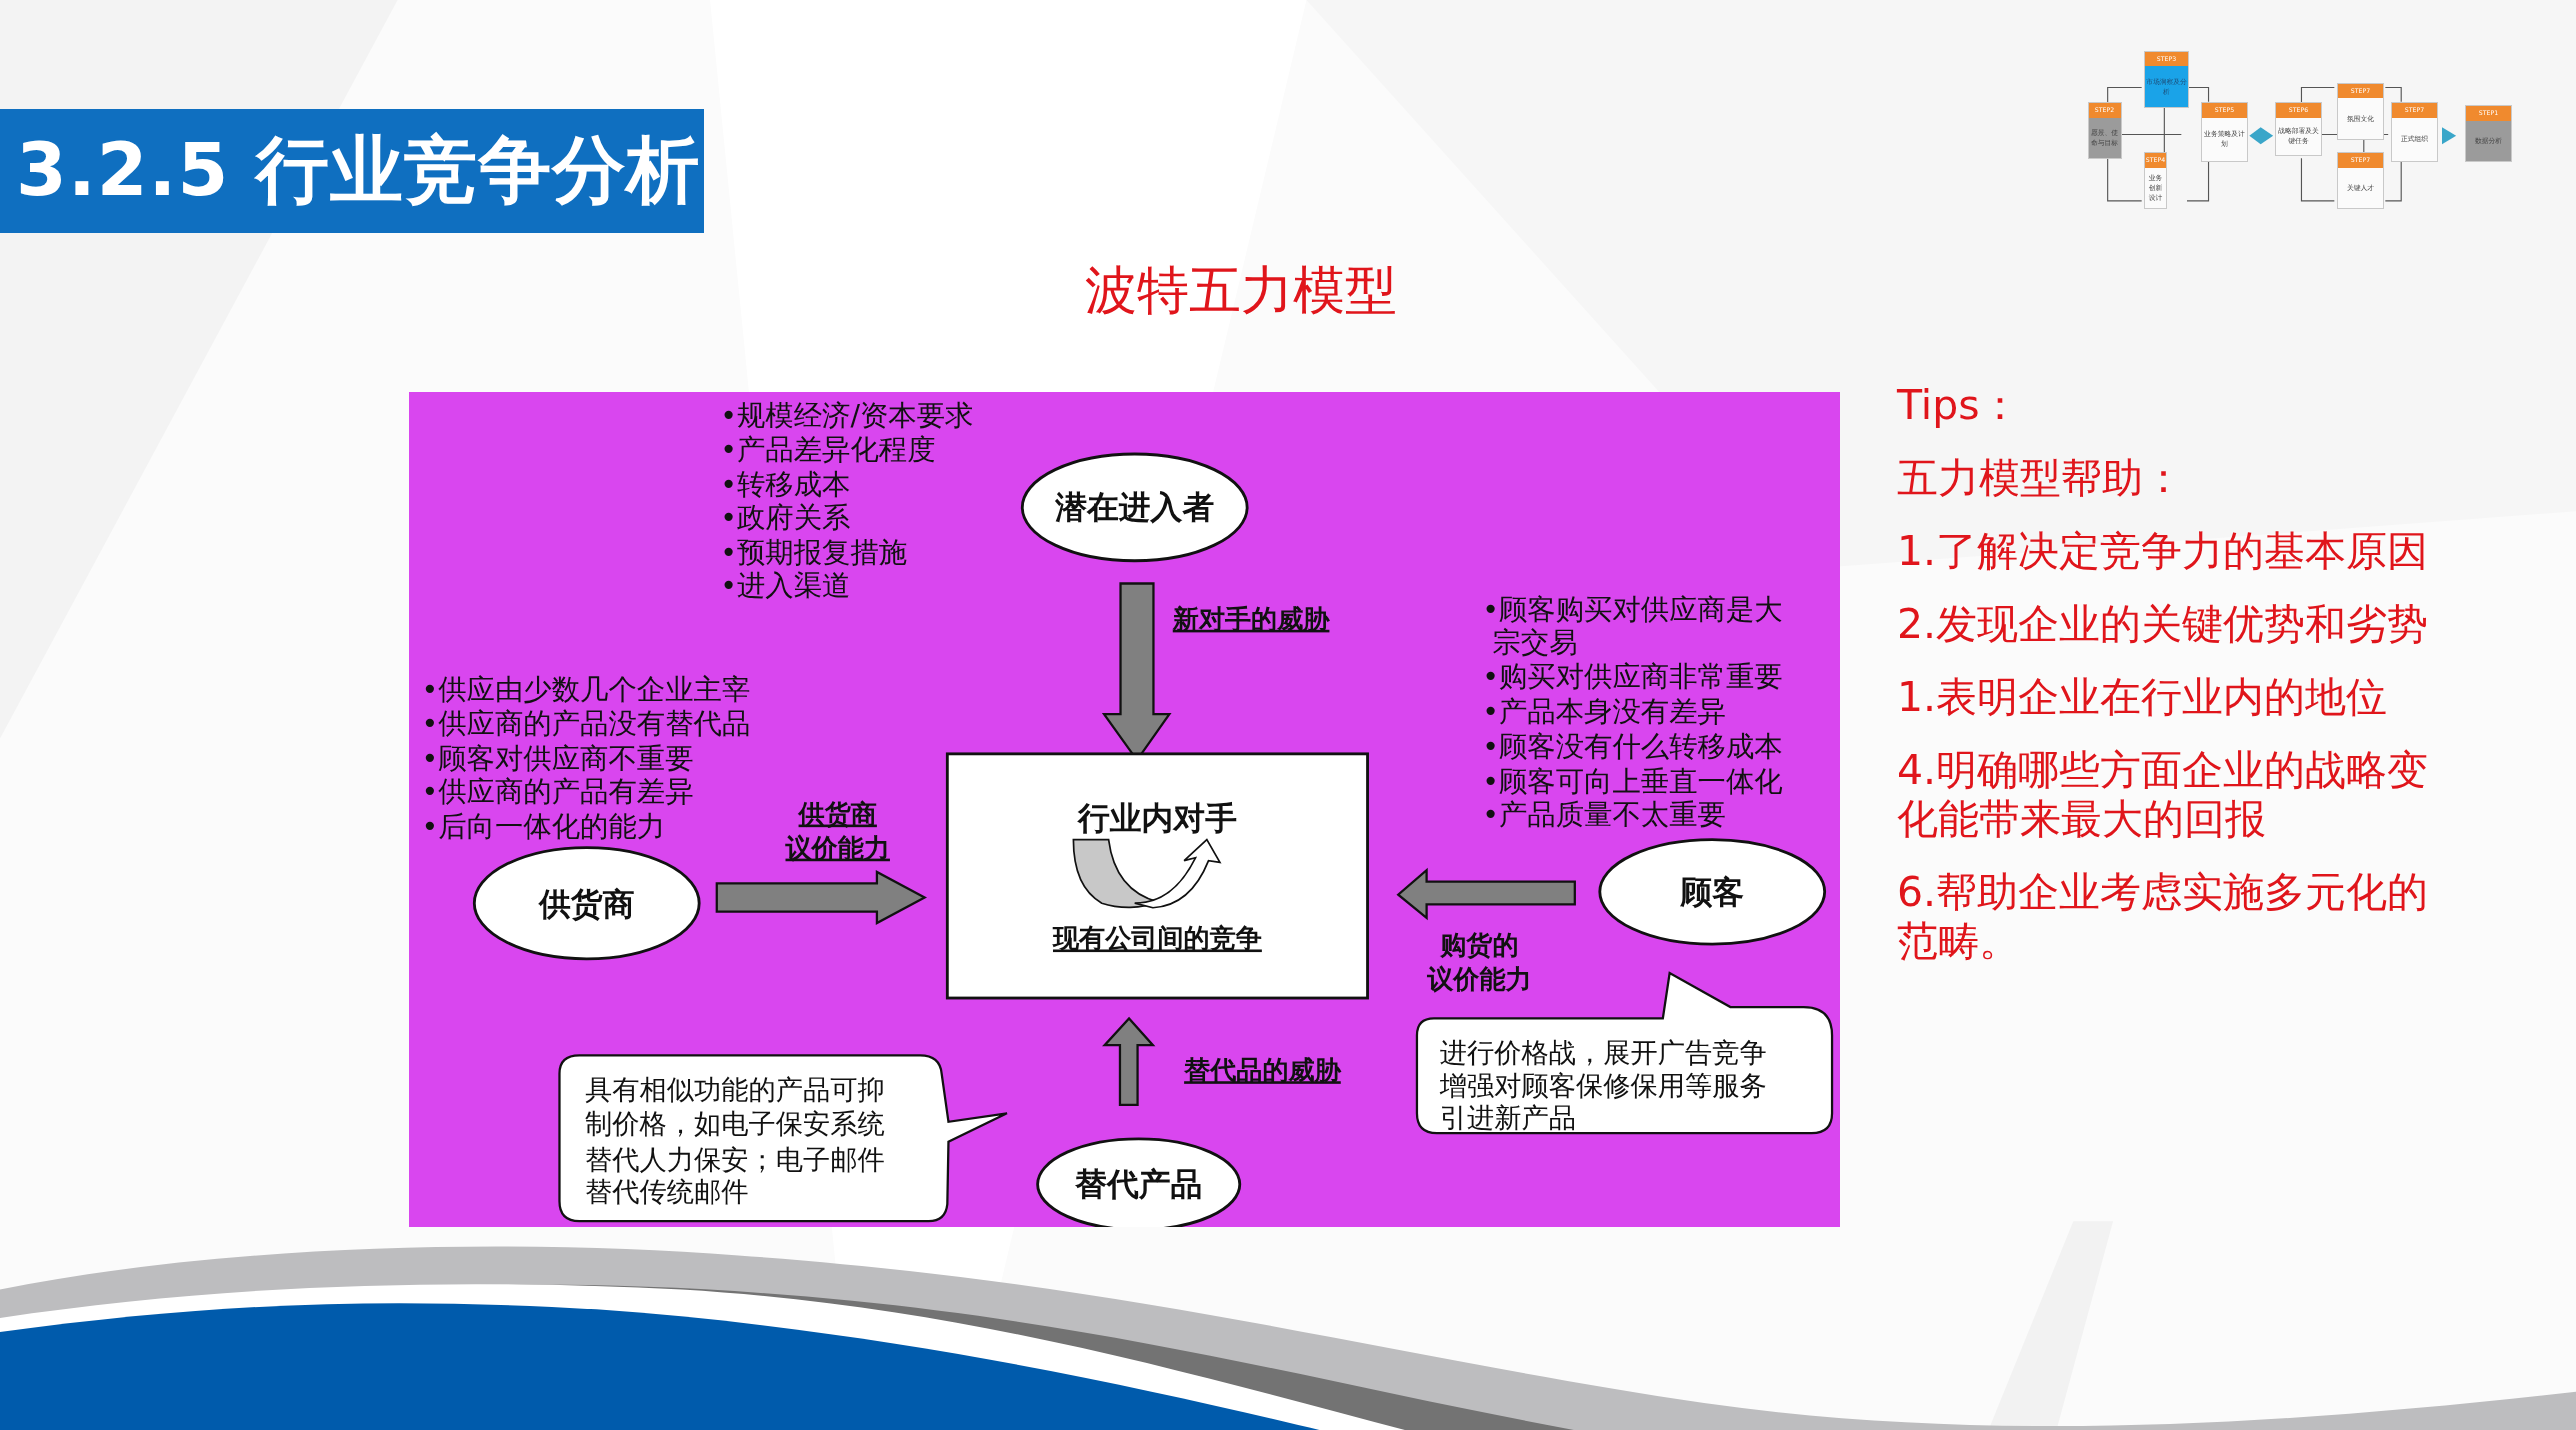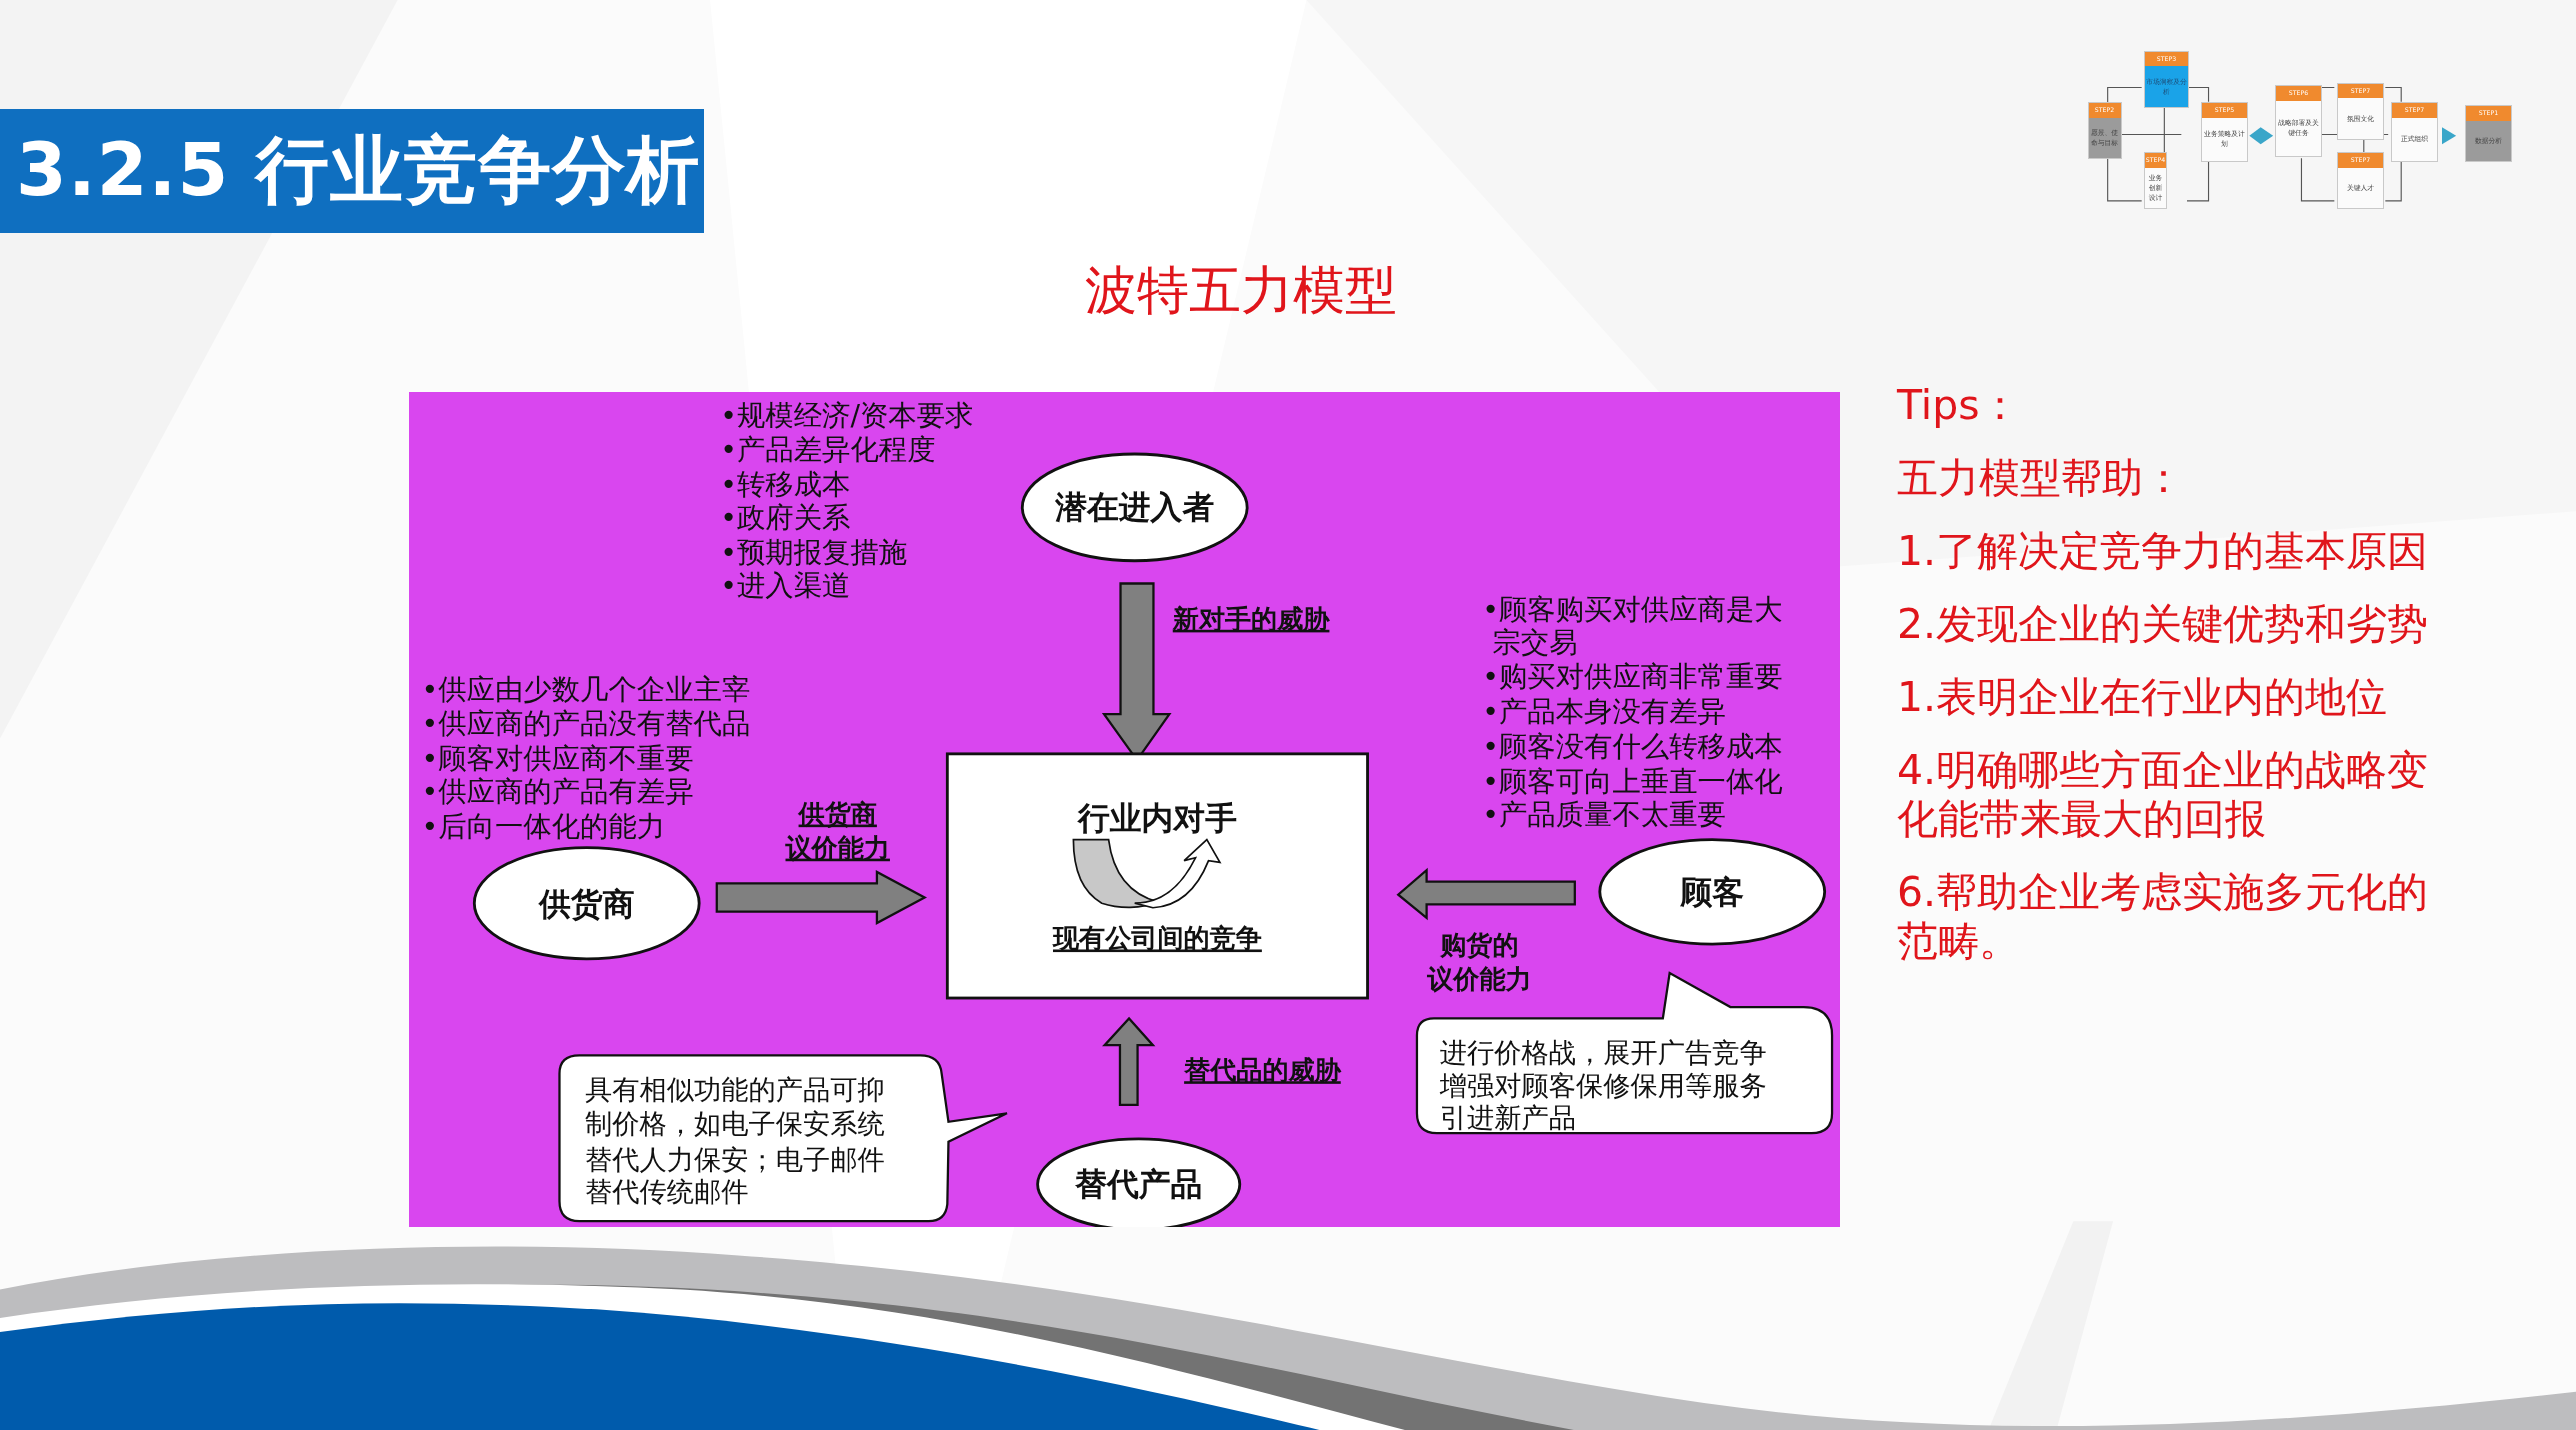--- a/index.html
+++ b/index.html
@@ -100,21 +100,21 @@
     <div class="mf-body" style="background:#1aa3e8;color:#1d4f7a;">市场洞察及分析</div>
   </div>
   <div class="mf-box" style="left:65px;top:107px;width:23px;height:57px;">
     <div class="mf-step">STEP4</div>
     <div class="mf-body">业务创新设计</div>
   </div>
   <div class="mf-box" style="left:122px;top:57px;width:47px;height:60px;">
     <div class="mf-step">STEP5</div>
     <div class="mf-body">业务策略及计划</div>
   </div>
-  <div class="mf-box" style="left:196px;top:40px;width:47px;height:72px;text-decoration:underline;">
+  <div class="mf-box" style="left:196px;top:57px;width:47px;height:54px;text-decoration:underline;">
     <div class="mf-step">STEP6</div>
     <div class="mf-body">战略部署及关键任务</div>
   </div>
   <div class="mf-box" style="left:258px;top:5.7px;width:47px;height:57px;margin-top:32px;">
     <div class="mf-step">STEP7</div>
     <div class="mf-body">氛围文化</div>
   </div>
   <div class="mf-box" style="left:258px;top:107px;width:47px;height:57px;">
     <div class="mf-step">STEP7</div>
     <div class="mf-body">关键人才</div>

